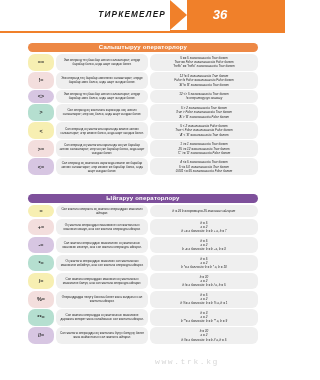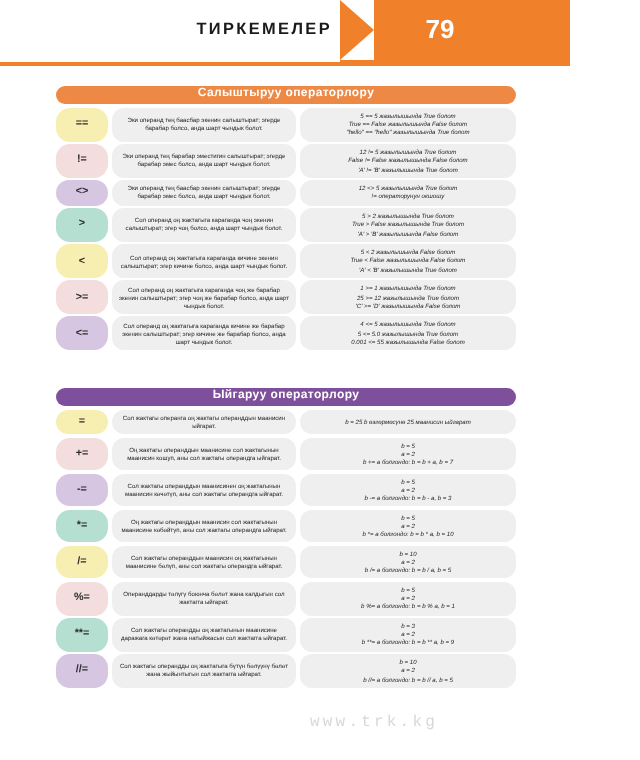--- a/index.html
+++ b/index.html
@@ -6,21 +6,21 @@
   body{
     width:285px;height:380px;
     background:#ffffff;
     font-family:"Liberation Sans", sans-serif;
     overflow:hidden;
     position:relative;
   }
 
   
   .header{
-    position:absolute;top:0;left:0;width:285px;height:38px;
+    position:absolute;top:0;left:0;width:285px;height:38px;font-style:italic;
   }
   .hdr-white{
     position:absolute;top:0;left:0;width:285px;height:31px;background:#ffffff;
   }
   .hdr-orange{
     position:absolute;top:0;left:170px;width:115px;height:31px;background:#F0802A;
   }
   .hdr-arrow{
     position:absolute;top:0;left:170px;width:0;height:0;
     border-top:15.5px solid #ffffff;
@@ -93,21 +93,21 @@
   }
 </style>
 </head>
 <body>
 
 <div class="header">
   <div class="hdr-white"></div>
   <div class="hdr-orange"></div>
   <div class="hdr-arrow"></div>
   <div class="hdr-title">ТИРКЕМЕЛЕР</div>
-  <div class="hdr-page">79</div>
+  <div class="hdr-page">36</div>
 </div>
 <div class="hdr-rule"></div>
 
 <div class="table" id="table-0" style="top:43px;">
   <div class="tbl-head orange">Салыштыруу операторлору</div>
   <div id="rows-0">
       <div class="row">
         <div class="cell-op" style="background: rgb(247, 239, 178);">==</div>
         <div class="cell-desc">Эки операнд тең баасбар экенин салыштырат; эгерде барабар болсо, анда шарт чындык болот.</div>
         <div class="cell-ex">

